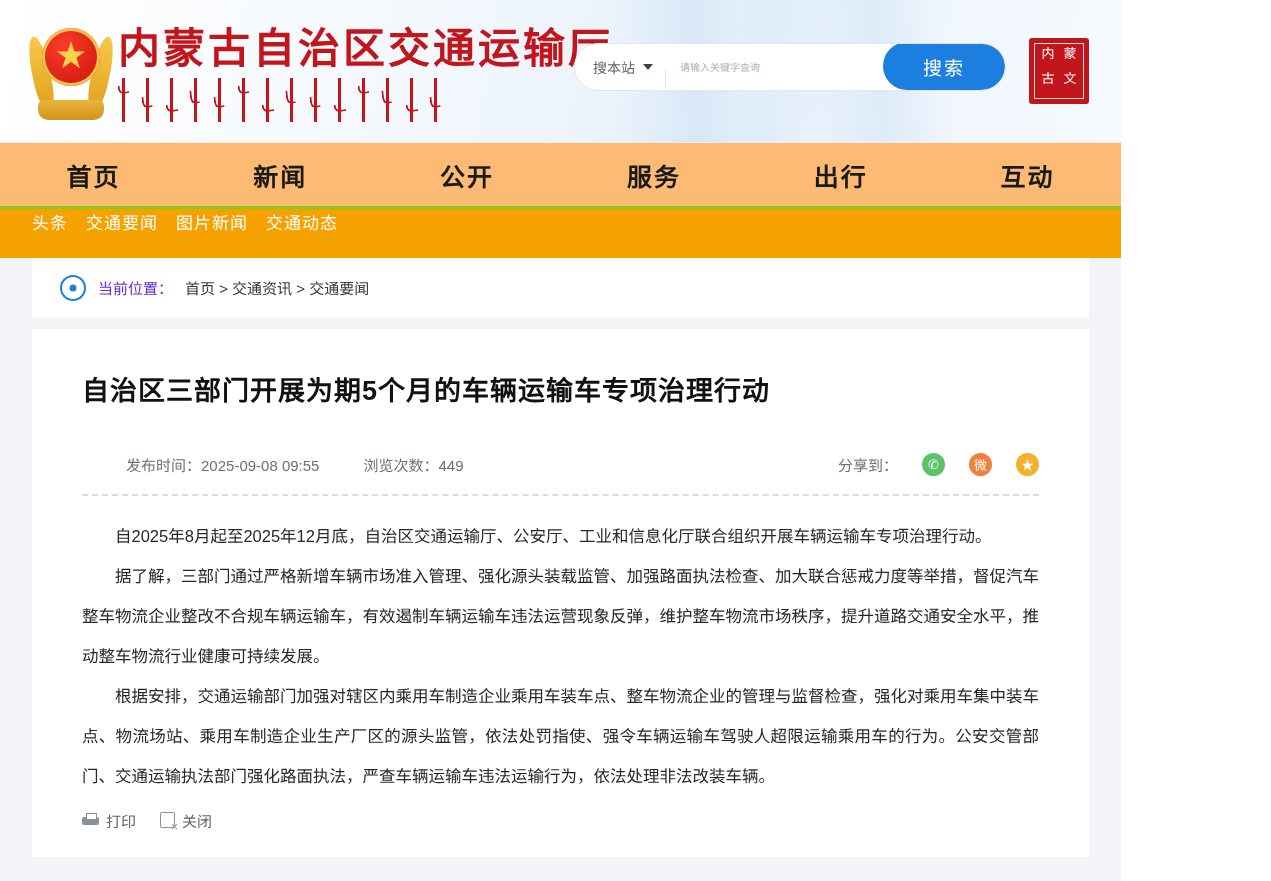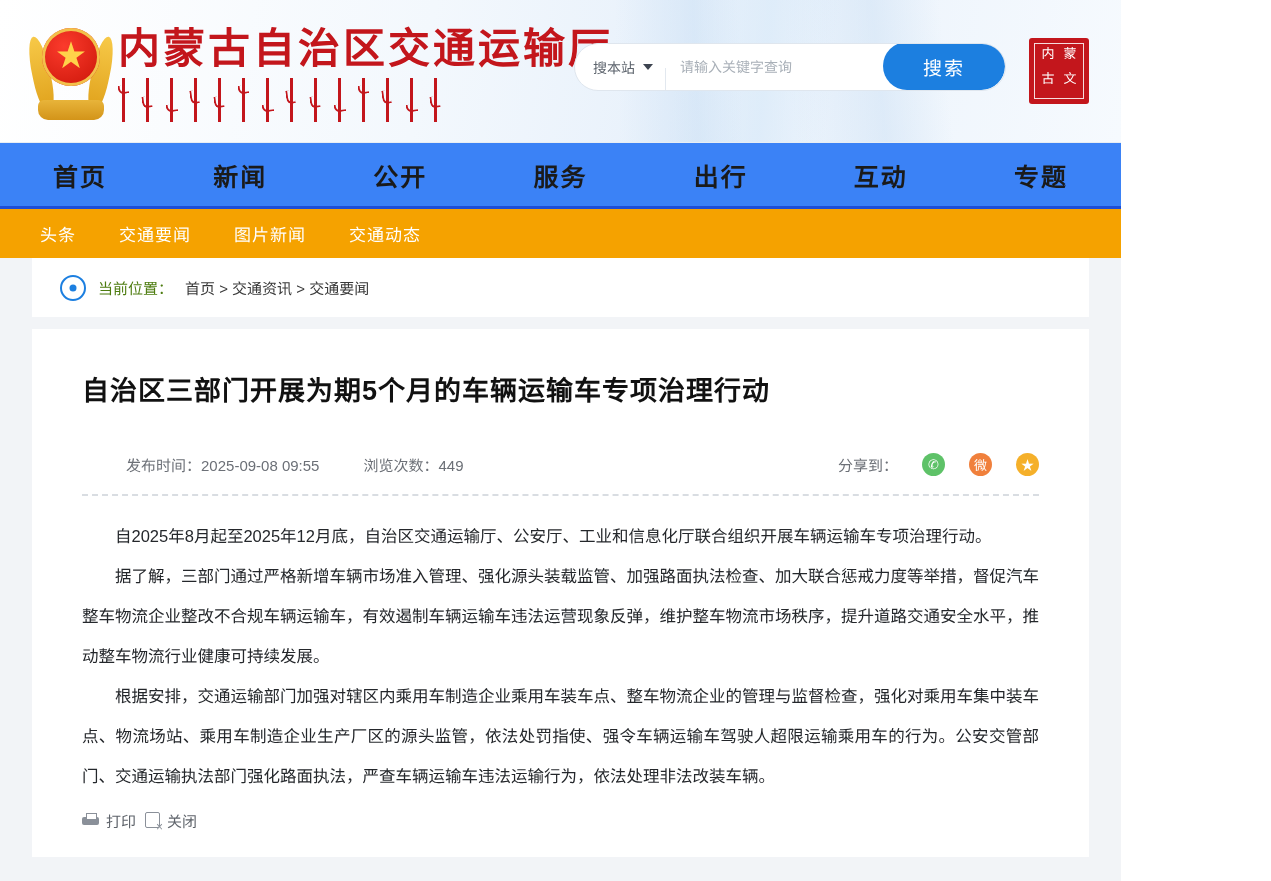--- a/index.html
+++ b/index.html
@@ -128,21 +128,21 @@
     border-top: 6px solid #3d4450;
   }
   .scope-divider {
     width: 1px; height: 22px; background: #e2e8ef;
   }
   .search-input {
     flex: 1;
     border: none; outline: none;
     height: 100%;
     padding: 0 14px;
-    font-size: 14px;
+    font-size: 10px;
     color: #333;
     background: transparent;
     font-family: "Liberation Sans", sans-serif;
   }
   .search-input::placeholder { color: #a9b0b8; }
   .search-btn {
     width: 122px; height: 48px;
     border: none;
     border-radius: 24px;
     background: #1c7fe0;
@@ -172,44 +172,44 @@
     color: #fff;
     font-family: "Liberation Serif", serif;
     font-size: 13px;
     line-height: 1.05;
     text-align: center;
   }
 
   
   .main-nav {
     height: 66px;
-    background: #3b82f6;
+    background: #fdba74;
     display: flex;
     align-items: center;
-    border-bottom: 3px solid #1d4ed8;
+    border-bottom: 3px solid #84cc16;
   }
   .main-nav a {
     flex: 1;
     text-align: center;
     font-size: 25px;
     font-weight: bold;
     color: #1a1a1a;
     text-decoration: none;
     letter-spacing: 2px;
     font-family: "Liberation Sans", sans-serif;
   }
 
   
   .sub-nav {
     height: 49px;
     background: #f5a200;
     display: flex;
-    align-items: center;
-    padding-left: 40px;
-    gap: 43px;
+    align-items: flex-start;
+    padding-left: 32px;
+    gap: 18px;
   }
   .sub-nav a {
     color: #ffffff;
     font-size: 17px;
     text-decoration: none;
     letter-spacing: 1px;
   }
 
   
   .content-area {
@@ -234,21 +234,21 @@
     position: relative;
     flex: none;
   }
   .pin-icon::after {
     content: "";
     position: absolute; left: 50%; top: 50%;
     transform: translate(-50%, -50%);
     width: 7px; height: 7px; border-radius: 50%;
     background: #1c7fe0;
   }
-  .breadcrumb .bc-label { color: #4d7c0f; }
+  .breadcrumb .bc-label { color: #6d28d9; }
   .breadcrumb .bc-path { color: #3a3a3a; }
 
   .article-card {
     background: #ffffff;
     margin-top: 12px;
     padding: 28px 50px 26px 50px;
     min-height: 489px;
   }
   .article-title {
     text-align: left;
@@ -299,21 +299,21 @@
     text-indent: 2em;
     text-align: justify;
   }
 
   .article-footer {
     margin-top: 14px;
     display: flex; align-items: center;
     font-size: 15px;
     color: #5f646b;
   }
-  .footer-actions { display: flex; align-items: center; gap: 9px; }
+  .footer-actions { display: flex; align-items: center; gap: 24px; }
   .footer-action {
     display: flex; align-items: center; gap: 7px;
     color: #5f646b;
     text-decoration: none;
   }
   .icon-print {
     width: 17px; height: 14px;
     position: relative;
     flex: none;
   }
@@ -402,21 +402,20 @@
     </div>
   </div>
 
   <nav class="main-nav">
     <a href="#">首页</a>
     <a href="#">新闻</a>
     <a href="#">公开</a>
     <a href="#">服务</a>
     <a href="#">出行</a>
     <a href="#">互动</a>
-    <a href="#">专题</a>
   </nav>
 
   <nav class="sub-nav">
     <a href="#">头条</a>
     <a href="#">交通要闻</a>
     <a href="#">图片新闻</a>
     <a href="#">交通动态</a>
   </nav>
 
   <div class="content-area">

